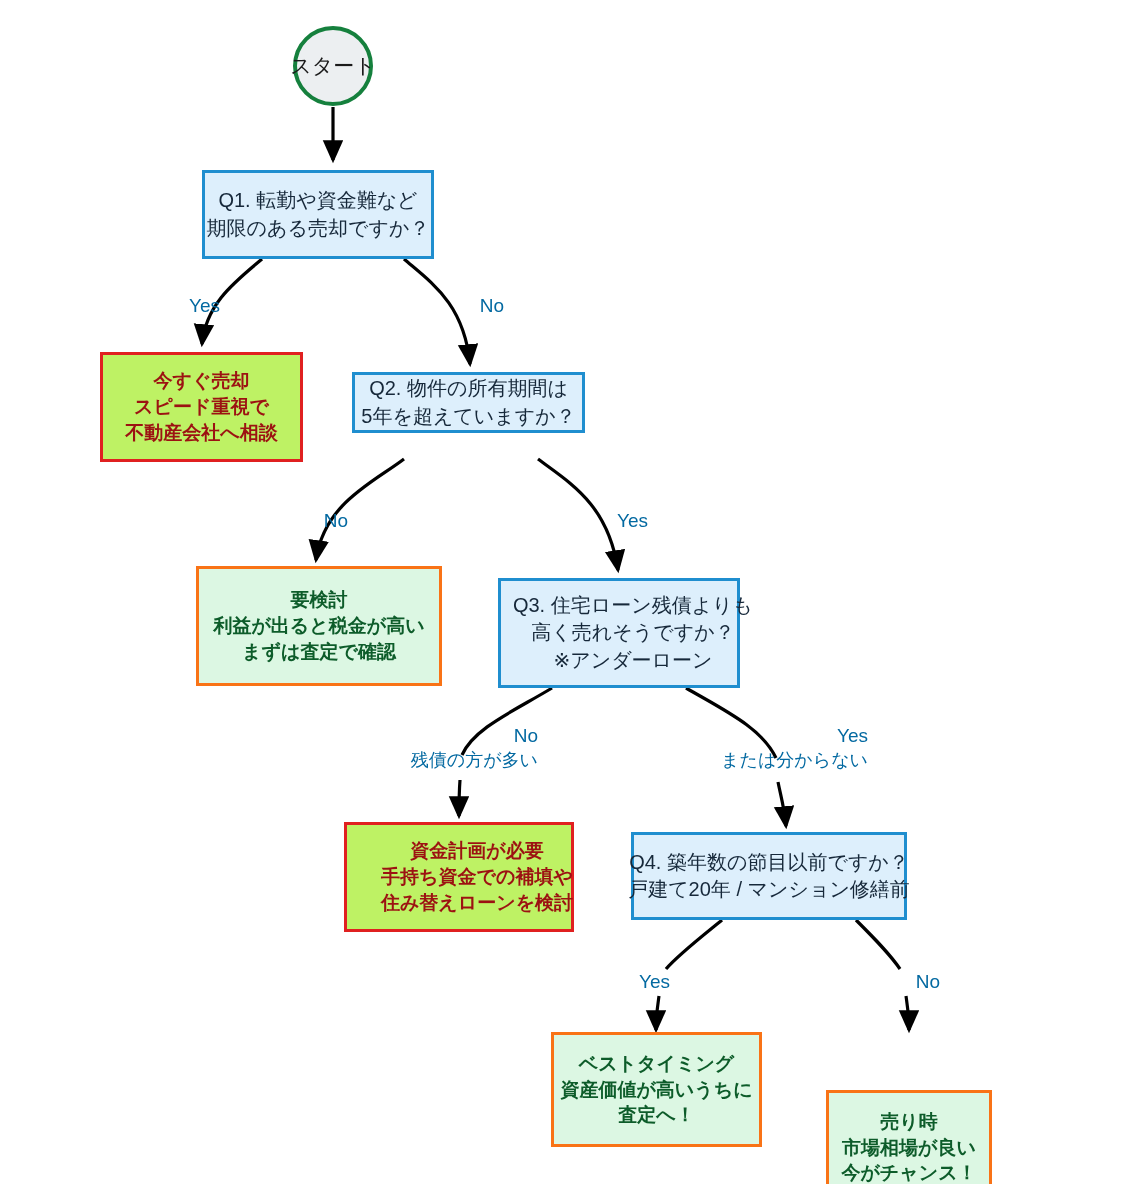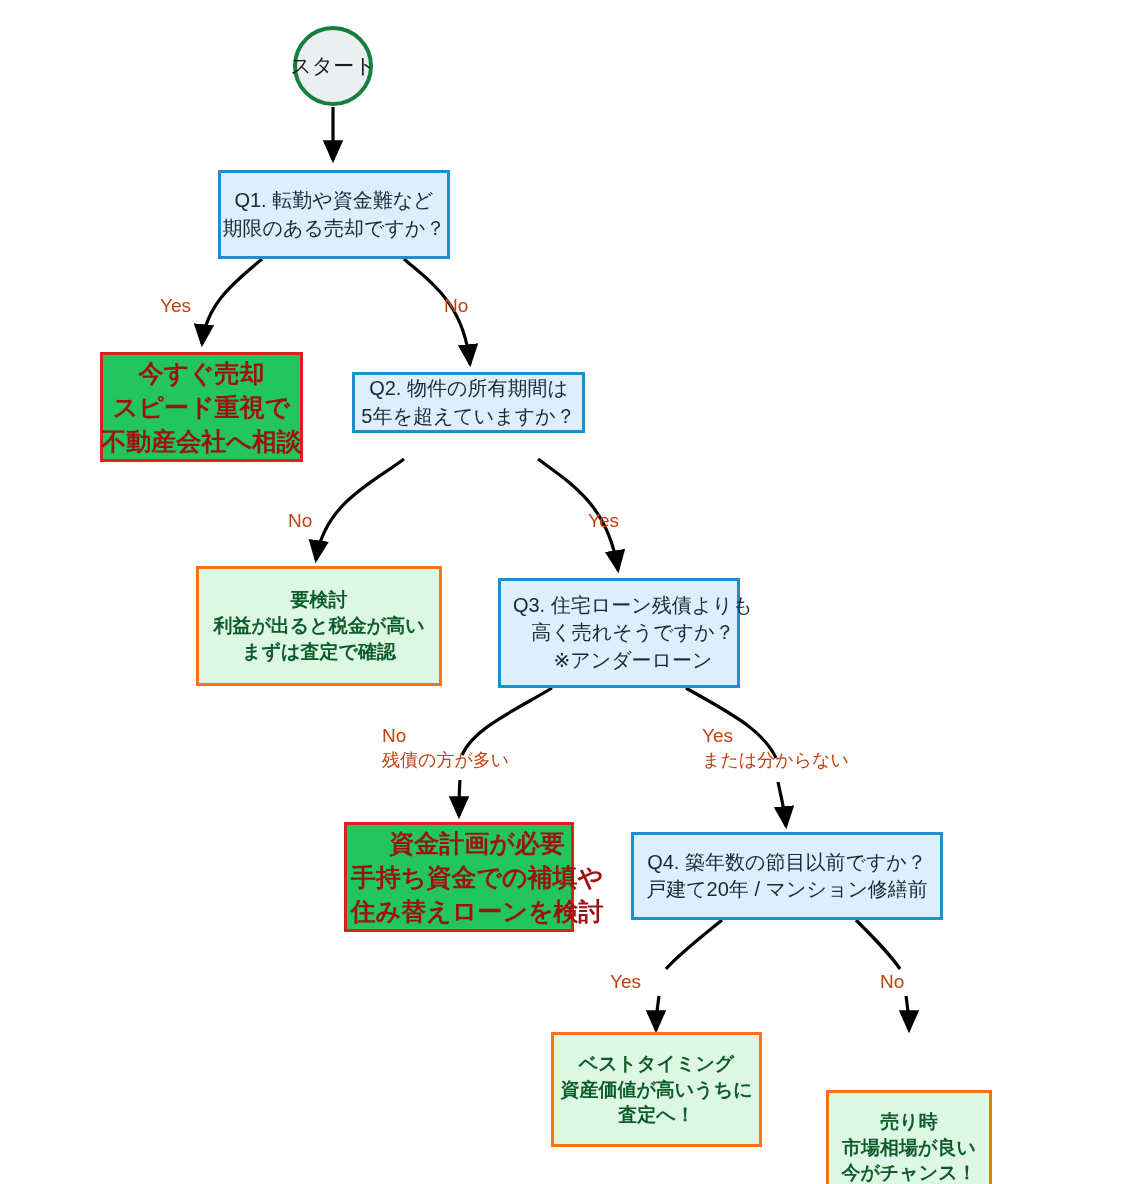--- a/index.html
+++ b/index.html
@@ -44,43 +44,43 @@
     font-weight: 400;
   }
   .node-question {
     background: #ddeffc;
     border: 3px solid #1f8ecf;
     color: #16283a;
     font-size: 20px;
     font-weight: 400;
   }
   .node-danger {
-    background: #22c55e;
+    background: #bef264;
     border: 3px solid #e02020;
     color: #9c1212;
-    font-size: 25px;
+    font-size: 19px;
     font-weight: bold;
   }
   .node-good {
     background: #dcf7e3;
     border: 3px solid #f97316;
     color: #0d5c2a;
     font-size: 19px;
     font-weight: bold;
   }
   .node .line {
     display: block;
     white-space: nowrap;
   }
   .edge-label {
     position: absolute;
-    color: #c2410c;
+    color: #0369a1;
     font-size: 19px;
     white-space: nowrap;
-    text-align: left;
+    text-align: right;
     line-height: 1.3;
   }
   .edge-label .sub {
     display: block;
     font-size: 18px;
   }
 </style>
 </head>
 <body>
 
@@ -113,21 +113,21 @@
     <path d="M659,996 C657,1010 656,1016 656,1030" fill="none" stroke="#000000" stroke-width="3.2" marker-end="url(#arrowhead)"></path>
 
     <path d="M856,920 C874,938 890,954 900,969" fill="none" stroke="#000000" stroke-width="3.2"></path>
     <path d="M906,996 C908,1010 909,1016 909,1030" fill="none" stroke="#000000" stroke-width="3.2" marker-end="url(#arrowhead)"></path>
   </svg>
 
   <div class="node node-start" style="left:293px; top:26px; width:80px; height:80px;">
     <span class="line">スタート</span>
   </div>
 
-  <div class="node node-question" style="left:218px; top:170px; width:232px; height:89px;">
+  <div class="node node-question" style="left:202px; top:170px; width:232px; height:89px;">
     <span class="line">Q1. 転勤や資金難など</span>
     <span class="line">期限のある売却ですか？</span>
   </div>
 
   <div class="node node-danger" style="left:100px; top:352px; width:203px; height:110px;">
     <span class="line">今すぐ売却</span>
     <span class="line">スピード重視で</span>
     <span class="line">不動産会社へ相談</span>
   </div>
 
@@ -147,21 +147,21 @@
     <span class="line">高く売れそうですか？</span>
     <span class="line">※アンダーローン</span>
   </div>
 
   <div class="node node-danger" style="left:344px; top:822px; width:230px; height:110px;padding-left:36px;">
     <span class="line">資金計画が必要</span>
     <span class="line">手持ち資金での補填や</span>
     <span class="line">住み替えローンを検討</span>
   </div>
 
-  <div class="node node-question" style="left:631px; top:832px; width:312px; height:88px;align-items:center;">
+  <div class="node node-question" style="left:631px; top:832px; width:276px; height:88px;align-items:center;">
     <span class="line">Q4. 築年数の節目以前ですか？</span>
     <span class="line">戸建て20年 / マンション修繕前</span>
   </div>
 
   <div class="node node-good" style="left:551px; top:1032px; width:211px; height:115px;">
     <span class="line">ベストタイミング</span>
     <span class="line">資産価値が高いうちに</span>
     <span class="line">査定へ！</span>
   </div>
 

